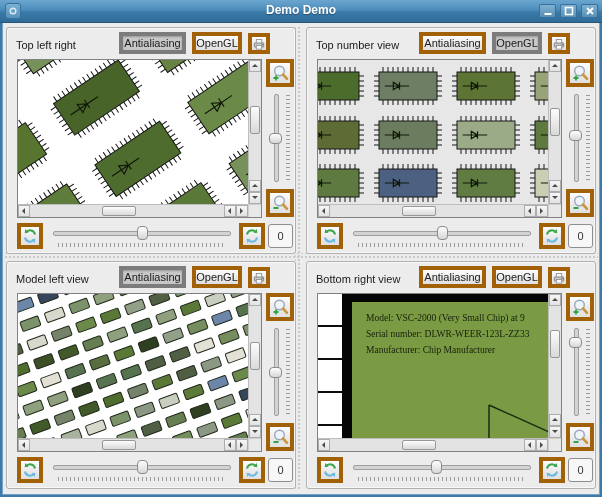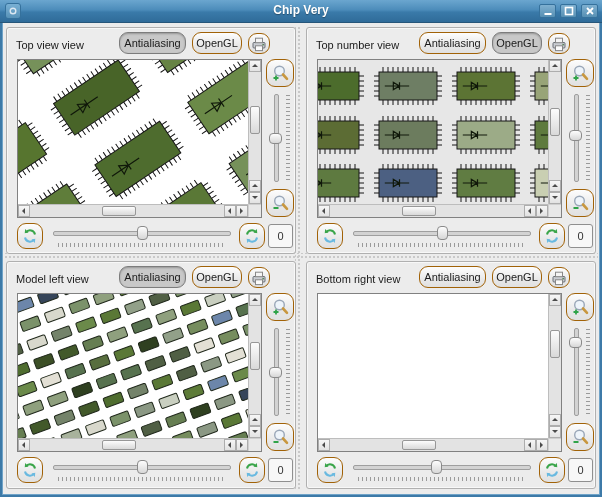--- a/index.html
+++ b/index.html
@@ -22,21 +22,21 @@
   
   .split-h{position:absolute;left:4px;width:594px;height:7px;
     background-image:radial-gradient(#c9c9c9 28%,transparent 32%);background-size:4px 4px;background-position:0 2px;}
   .split-v{position:absolute;top:26px;width:7px;height:465px;
     background-image:radial-gradient(#c9c9c9 28%,transparent 32%);background-size:4px 4px;background-position:2px 0;}
   
   .quadrant{position:absolute;width:290px;background:#ececec;border:1px solid #b0b0b0;
     border-radius:3px;box-sizing:border-box;box-shadow:inset 0 0 0 1px #f8f8f8;}
   .q-label{position:absolute;left:9px;top:11px;font-size:11px;}
   .push-btn{position:absolute;box-sizing:border-box;background:linear-gradient(#fdfdfd,#e9e9e9 60%,#e0e0e0);
-    border:1px solid #a16207;border-radius:9px;font-family:"Liberation Sans",sans-serif;
+    border:4px solid #a16207;border-radius:0;font-family:"Liberation Sans",sans-serif;
     font-size:11px;color:#1a1a1a;padding:0;display:flex;align-items:center;justify-content:center;}
   .push-btn.pressed{background:#c8c8c8;border-color:#7c7c7c;box-shadow:inset 0 1px 2px rgba(0,0,0,.25);}
   .btn-aa{left:112px;top:4px;width:67px;height:22px;}
   .btn-gl{left:185px;top:4px;width:50px;height:22px;}
   .btn-print{left:241px;top:5px;width:22px;height:21px;}
   
   .canvas{position:absolute;left:10px;top:31px;width:245px;height:159px;box-sizing:border-box;
     border:1px solid #818181;background:#fff;}
   .scene{position:absolute;left:0;top:0;width:230px;height:144px;overflow:hidden;background:#fff;}
   .scene.graybg{background:#e7e7e7;}
@@ -92,21 +92,21 @@
 <body>
 
 <div id="window">
 
   <div id="titlebar">
     <span class="tb-iconbtn">
       <svg width="16" height="16" viewBox="0 0 16 16">
           <circle cx="8" cy="8" r="3.2" fill="none" stroke="#dce8f2" stroke-width="1.6"></circle>
         </svg>
     </span>
-    <span class="title">Chip Very</span>
+    <span class="title">Demo Demo</span>
     <span class="tb-btn" style="right:46px">
       <svg width="12" height="12" viewBox="0 0 12 12">
           <rect x="2.5" y="8" width="7" height="2" fill="#fff"></rect>
         </svg>
     </span>
     <span class="tb-btn" style="right:25px">
       <svg width="12" height="12" viewBox="0 0 12 12">
           <rect x="2.5" y="2.5" width="7" height="7" fill="none" stroke="#fff" stroke-width="1.6"></rect>
         </svg>
     </span>
@@ -114,21 +114,21 @@
       <svg width="12" height="12" viewBox="0 0 12 12">
           <path d="M3 3l6 6M9 3l-6 6" stroke="#fff" stroke-width="1.8"></path>
         </svg>
     </span>
   </div>
 
   <div class="split-v" style="left:295px"></div>
   <div class="split-h" style="top:253px"></div>
 
   <div class="quadrant" style="left:6px;top:27px;height:227px;">
-    <div class="q-label">Top view view</div>
+    <div class="q-label">Top left right</div>
     <button class="push-btn btn-aa pressed">Antialiasing</button>
     <button class="push-btn btn-gl">OpenGL</button>
     <button class="push-btn btn-print icon-slot">
         <svg width="18" height="18" viewBox="0 0 18 18">
           <rect x="3" y="7.5" width="12" height="5.5" rx="1" fill="#c9ccd1" stroke="#6a6f76"></rect>
           <rect x="5.5" y="3.2" width="7" height="4.5" fill="#f4f4f4" stroke="#888"></rect>
           <rect x="5.5" y="10.8" width="7" height="4.8" fill="#fbfbfb" stroke="#888"></rect>
           <circle cx="13.2" cy="9.6" r="0.9" fill="#5a855a"></circle>
         </svg>
       </button>
@@ -572,20 +572,35 @@
     <button class="push-btn btn-gl">OpenGL</button>
     <button class="push-btn btn-print icon-slot">
         <svg width="18" height="18" viewBox="0 0 18 18">
           <rect x="3" y="7.5" width="12" height="5.5" rx="1" fill="#c9ccd1" stroke="#6a6f76"></rect>
           <rect x="5.5" y="3.2" width="7" height="4.5" fill="#f4f4f4" stroke="#888"></rect>
           <rect x="5.5" y="10.8" width="7" height="4.8" fill="#fbfbfb" stroke="#888"></rect>
           <circle cx="13.2" cy="9.6" r="0.9" fill="#5a855a"></circle>
         </svg>
       </button>
     <div class="canvas">
+      <div class="scene">
+        <div class="pinstrip"></div>
+        <div class="chipedge-left"></div>
+        <div class="chipedge-top"></div>
+        <div class="chipbody" style="background: rgb(123, 154, 68);">
+          <div class="chiptext">
+            <div>Model: VSC-2000 (Very Small Chip) at 9</div>
+            <div>Serial number: DLWR-WEER-123L-ZZ33</div>
+            <div>Manufacturer: Chip Manufacturer</div>
+          </div>
+        </div>
+        <svg class="diode-overlay" width="230" height="144" viewBox="0 0 230 144">
+          <path d="M171 111 V144 M171 111 L231 138" stroke="#1c2a12" stroke-width="1.5" fill="none"></path>
+        </svg>
+      </div>
       <div class="sbv">
           <span class="sb-btn up"></span>
           <span class="sb-track">
             <span class="sb-handle" style="top: calc(30% - 8.4px);"></span>
           </span>
           <span class="sb-btn up"></span>
           <span class="sb-btn down"></span>
         </div>
       <div class="sbh">
           <span class="sb-btn left"></span>

